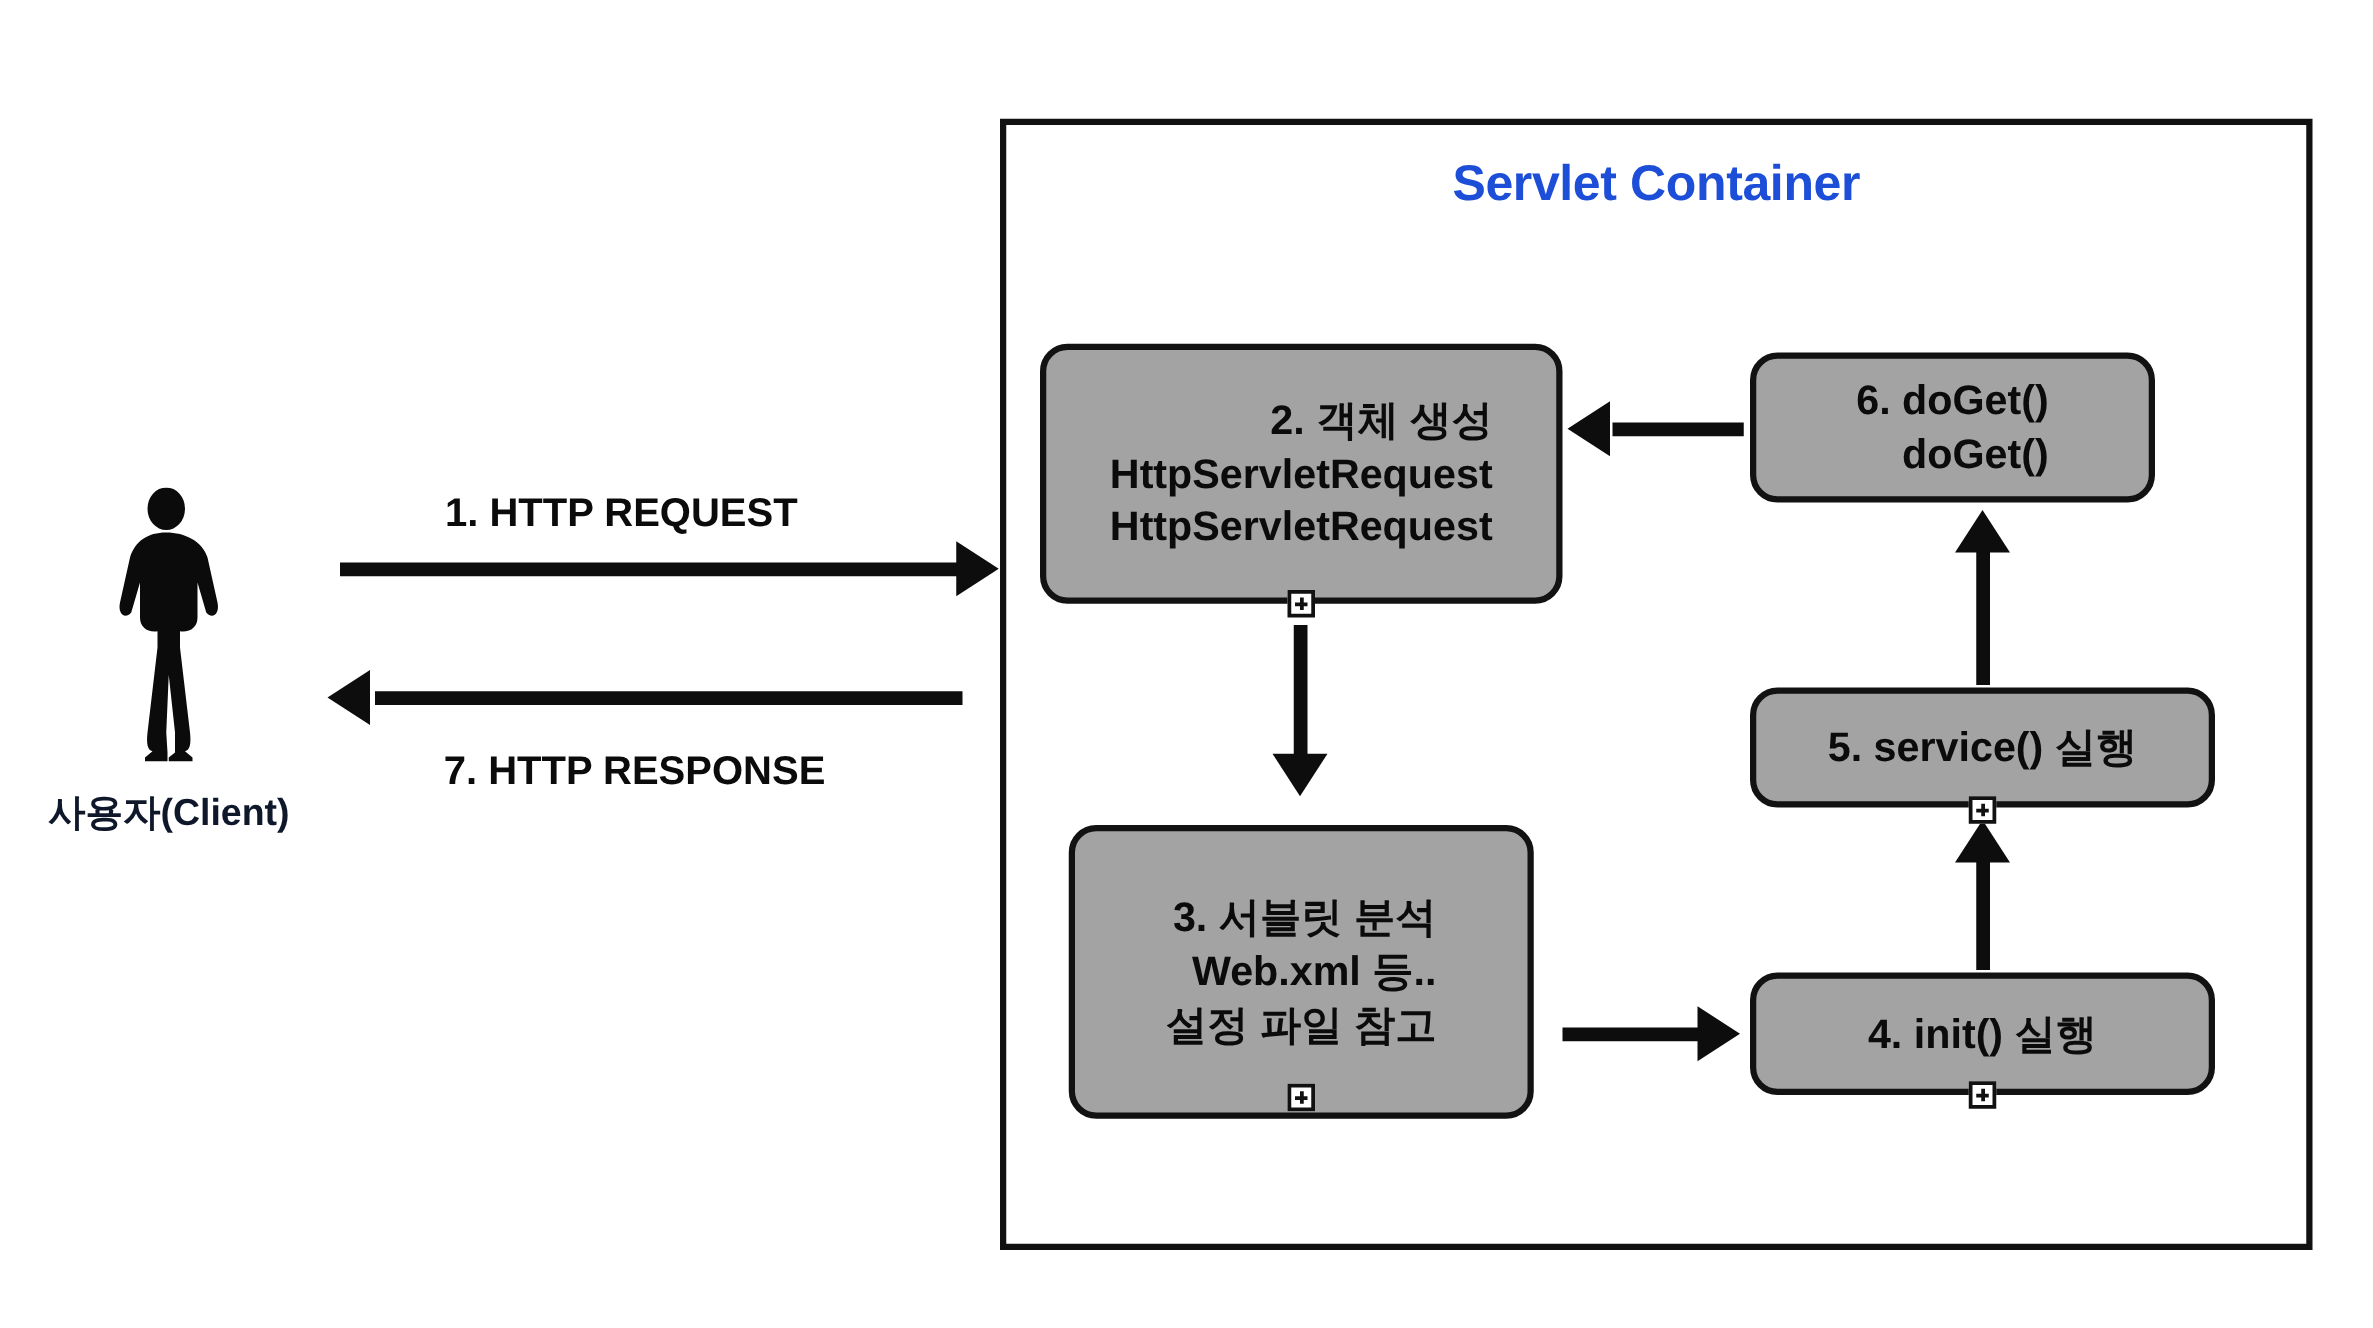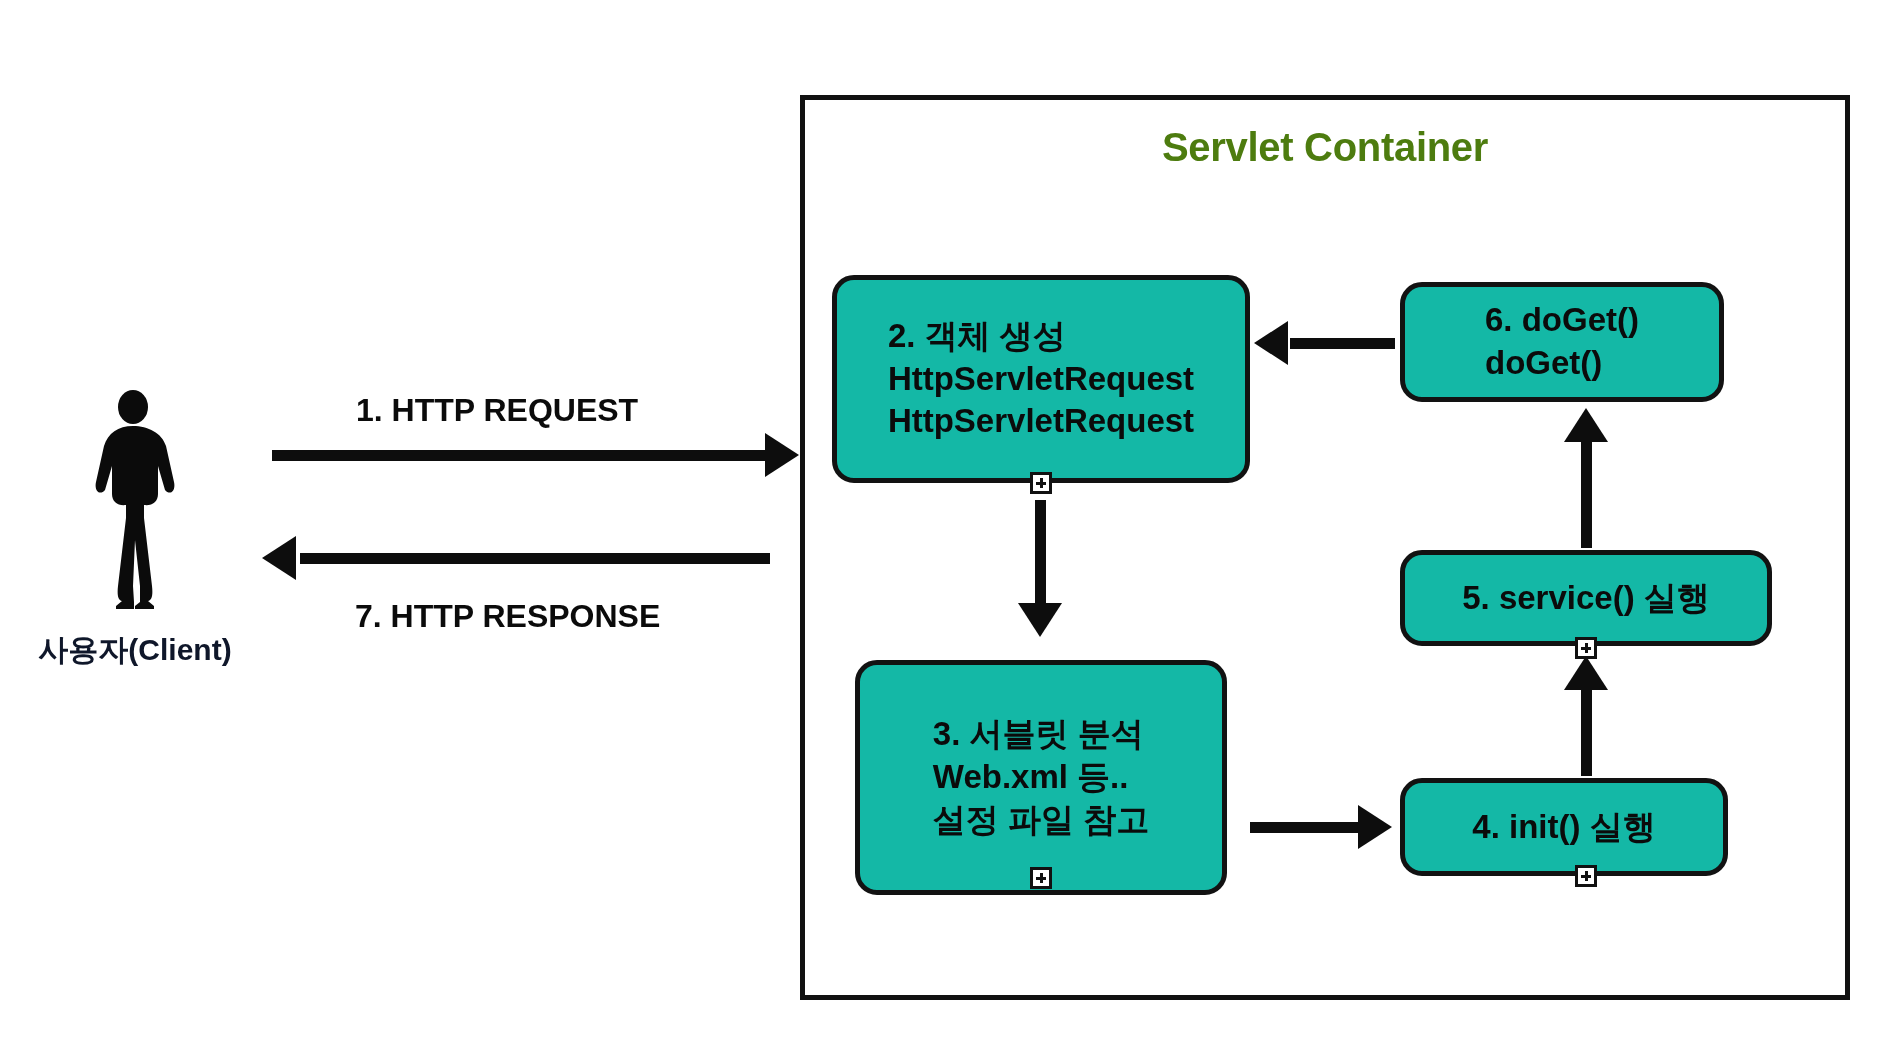--- a/index.html
+++ b/index.html
@@ -31,47 +31,47 @@
     background: transparent;
   }
   .container-title {
     position: absolute;
     left: 800px;
     top: 125px;
     width: 1050px;
     text-align: center;
     font-size: 40px;
     font-weight: bold;
-    color: #4d7c0f;
+    color: #1d4ed8;
     letter-spacing: -0.3px;
   }
 
   
   .node {
     position: absolute;
     box-sizing: border-box;
-    background: #14b8a6;
+    background: #a3a3a3;
     border: 5px solid #121212;
     border-radius: 22px;
     display: flex;
     align-items: center;
     justify-content: center;
-    text-align: left;
+    text-align: right;
     font-weight: bold;
     color: #0b0b0b;
     line-height: 1.30;
     padding: 6px 24px;
   }
   .node .line { display: block; white-space: nowrap; }
 
   #node-create  { left: 832px; top: 275px;  width: 418px; height: 208px; font-size: 33px; }
   #node-analyze { left: 855px; top: 660px;  width: 372px; height: 235px; font-size: 33px; }
   #node-doget   { left: 1400px; top: 282px; width: 324px; height: 120px; font-size: 33px; }
   #node-service { left: 1400px; top: 550px; width: 372px; height: 96px;  font-size: 33px; }
-  #node-init    { left: 1400px; top: 778px; width: 328px; height: 98px;  font-size: 33px; }
+  #node-init    { left: 1400px; top: 778px; width: 372px; height: 98px;  font-size: 33px; }
 
   
   .plus-handle {
     position: absolute;
     width: 22px;
     height: 22px;
     background: #ffffff;
     border: 3px solid #111111;
     box-sizing: border-box;
     display: flex;

